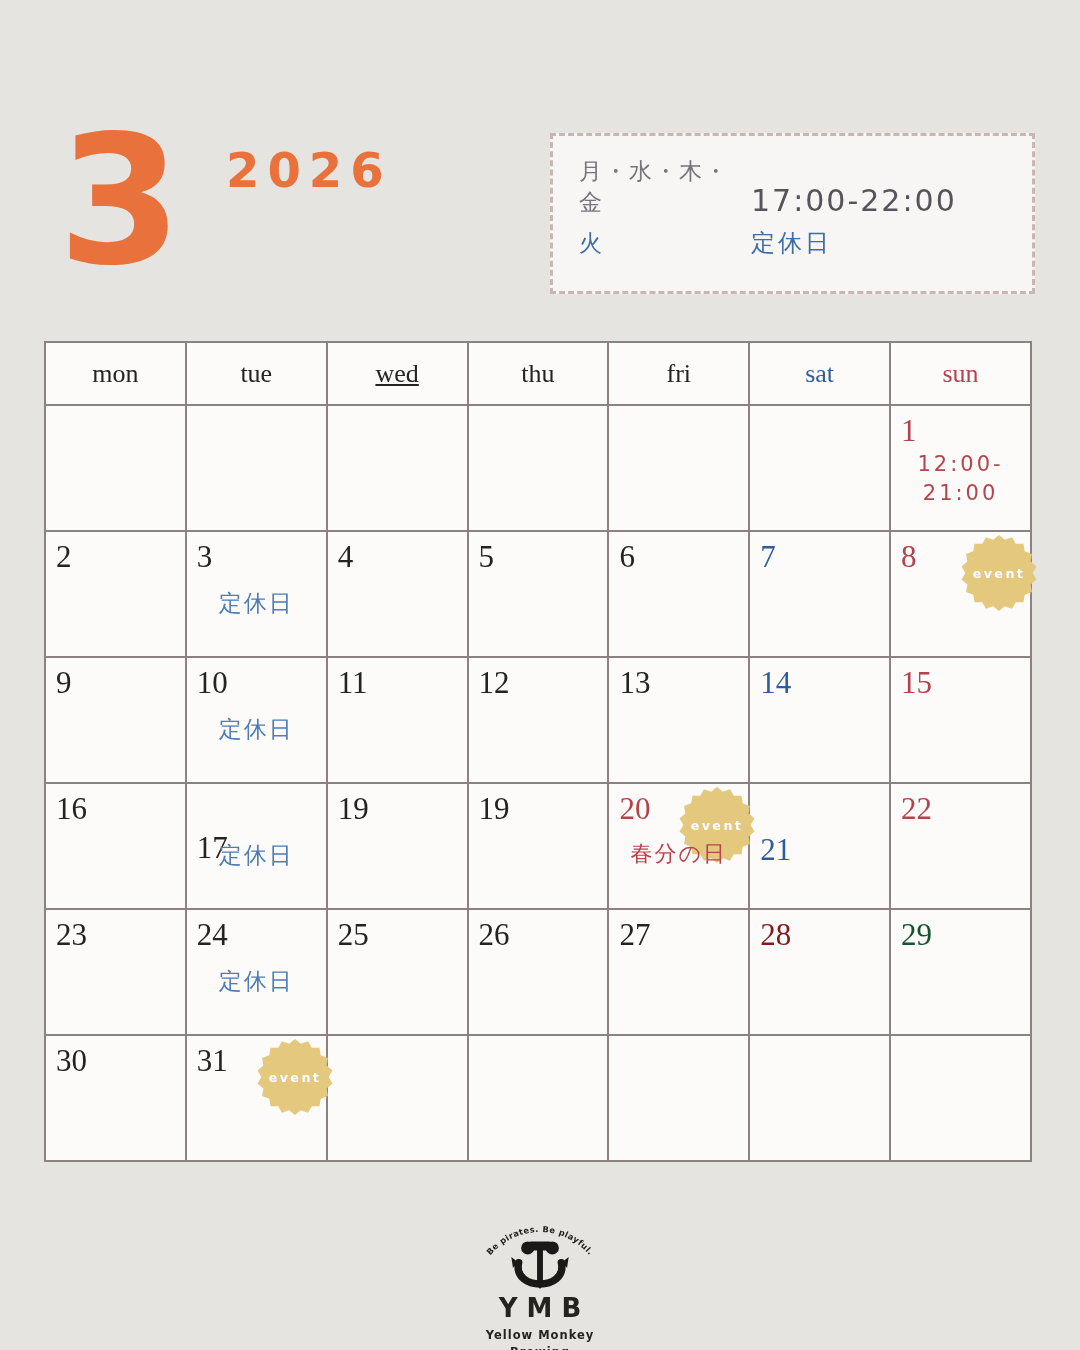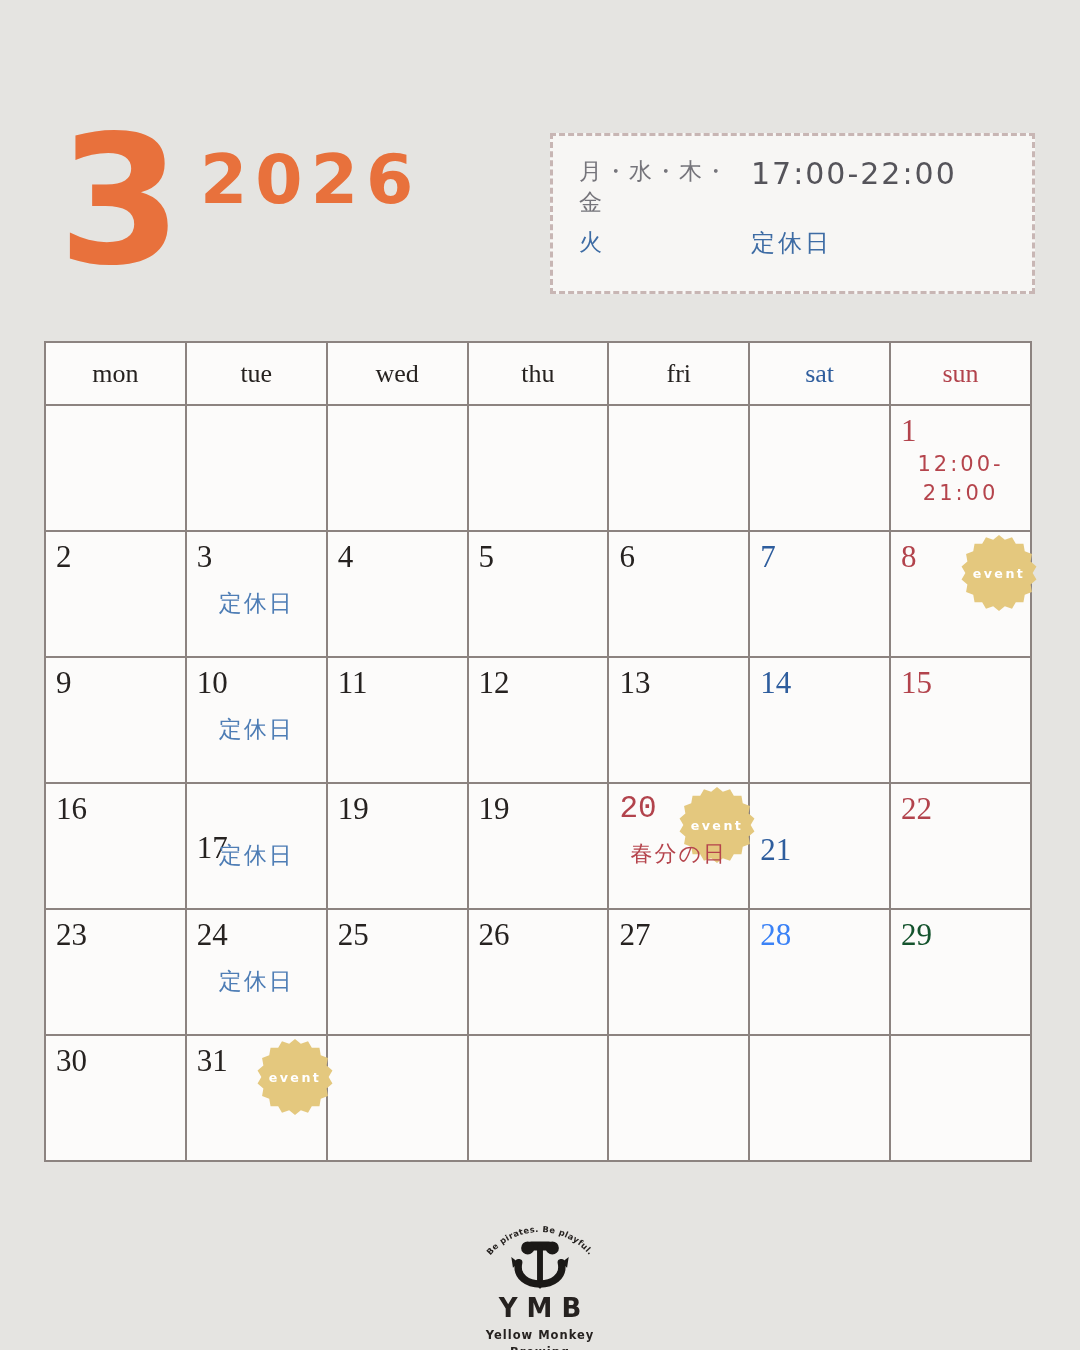--- a/index.html
+++ b/index.html
@@ -8,34 +8,34 @@
     position:relative;width:1080px;height:1350px;overflow:hidden;
     background:#e5e4e1;
     font-family:"DejaVu Sans",sans-serif;
   }
   
   .month-num{
     position:absolute;left:58px;top:112px;
     font-size:178px;line-height:1;font-weight:bold;color:#e8713c;
   }
   .year{
-    position:absolute;left:200px;top:146px;
-    font-size:68px;font-weight:bold;color:#e8713c;letter-spacing:8px;line-height:1;
+    position:absolute;left:226px;top:146px;
+    font-size:48px;font-weight:bold;color:#e8713c;letter-spacing:8px;line-height:1;
   }
   .month-name{
     position:absolute;left:213px;top:212px;
     font-size:52px;font-weight:bold;color:#e8713c;letter-spacing:3px;line-height:1;
   }
   
   .hours-box{
     position:absolute;left:550px;top:133px;width:485px;height:161px;
     box-sizing:border-box;background:#f7f6f4;border:3px dashed #c8b6b4;
     padding:20px 0 0 26px;
   }
-  .hrow{display:flex;align-items:flex-start;margin-bottom:9px;}
+  .hrow{display:flex;align-items:flex-end;margin-bottom:9px;}
   .hlabel{width:172px;font-size:23px;letter-spacing:2px;flex:none;}
   .hvalue{font-size:30px;letter-spacing:2px;}
   .row-gray .hlabel{color:#76757b}
   .row-gray .hvalue{color:#55545a}
   .row-red .hlabel,.row-red .hvalue{color:#bc4b4f}
   .row-blue .hlabel,.row-blue .hvalue{color:#3e6ca4}
   .row-blue .hvalue{font-size:24px;letter-spacing:3px;}
   
   table.calendar{
     position:absolute;left:44px;top:341px;width:988px;
@@ -95,21 +95,21 @@
       <div class="hlabel">火</div>
       <div class="hvalue">定休日</div>
     </div>
   </div>
 
   <table class="calendar">
     <thead>
       <tr>
           <th style="color: rgb(38, 34, 32); margin-left: 12px;">mon</th>
           <th style="color: rgb(38, 34, 32);">tue</th>
-          <th style="color: rgb(38, 34, 32);">wed</th>
+          <th style="color: rgb(38, 34, 32); text-decoration: underline;">wed</th>
           <th style="color: rgb(38, 34, 32);">thu</th>
           <th style="color: rgb(38, 34, 32);">fri</th>
           <th style="color: rgb(46, 93, 157);">sat</th>
           <th style="color: rgb(178, 67, 76);">sun</th>
         </tr>
     </thead>
     <tbody>
         <tr>
           <td></td>
           <td></td>
@@ -138,34 +138,34 @@
           <td><span class="day" style="color: rgb(38, 34, 32);">12</span></td>
           <td><span class="day" style="color: rgb(38, 34, 32);">13</span></td>
           <td><span class="day" style="color: rgb(46, 93, 157);">14</span></td>
           <td><span class="day" style="color: rgb(178, 67, 76);">15</span></td>
         </tr>
         <tr>
           <td><span class="day" style="color: rgb(38, 34, 32);">16</span></td>
           <td><span class="day" style="color: rgb(38, 34, 32); margin-top: 39px;">17</span><div class="note" style="color: rgb(78, 125, 181);">定休日</div></td>
           <td><span class="day" style="color: rgb(38, 34, 32);">19</span></td>
           <td><span class="day" style="color: rgb(38, 34, 32);">19</span></td>
-          <td><span class="day" style="color: rgb(178, 67, 76); font-family: Liberation Mono, monospace;">20</span><div class="badge"><svg viewBox="0 0 80 80" width="78" height="78">
+          <td><span class="day" style="color: rgb(178, 67, 76);">20</span><div class="badge"><svg viewBox="0 0 80 80" width="78" height="78">
                 <polygon points="40.00,1.00 45.99,6.02 53.34,3.35 57.25,10.12 65.07,10.12 66.43,17.82 73.77,20.50 72.42,28.20 78.41,33.23 74.50,40.00 78.41,46.77 72.42,51.80 73.77,59.50 66.43,62.18 65.07,69.88 57.25,69.88 53.34,76.65 45.99,73.98 40.00,79.00 34.01,73.98 26.66,76.65 22.75,69.88 14.93,69.88 13.57,62.18 6.23,59.50 7.58,51.80 1.59,46.77 5.50,40.00 1.59,33.23 7.58,28.20 6.23,20.50 13.57,17.82 14.93,10.12 22.75,10.12 26.66,3.35 34.01,6.02" fill="#e4c87e"></polygon>
                 <text x="40" y="45" text-anchor="middle" font-size="13" font-weight="bold" letter-spacing="2.5" fill="#ffffff" font-family="DejaVu Sans, sans-serif">event</text>
               </svg></div><div class="note holiday" style="color: rgb(181, 68, 76);">春分の日</div></td>
           <td><span class="day" style="color: rgb(46, 93, 157); margin-top: 41px;">21</span></td>
           <td><span class="day" style="color: rgb(178, 67, 76);">22</span></td>
         </tr>
         <tr>
           <td><span class="day" style="color: rgb(38, 34, 32);">23</span></td>
           <td><span class="day" style="color: rgb(38, 34, 32);">24</span><div class="note" style="color: rgb(78, 125, 181);">定休日</div></td>
           <td><span class="day" style="color: rgb(38, 34, 32);">25</span></td>
           <td><span class="day" style="color: rgb(38, 34, 32);">26</span></td>
           <td><span class="day" style="color: rgb(38, 34, 32);">27</span></td>
-          <td><span class="day" style="color: #3b82f6;">28</span></td>
+          <td><span class="day" style="color: #7f1d1d;">28</span></td>
           <td><span class="day" style="color: #14532d; text-align: right;">29</span></td>
         </tr>
         <tr>
           <td><span class="day" style="color: rgb(38, 34, 32);">30</span></td>
           <td><span class="day" style="color: rgb(38, 34, 32);">31</span><div class="badge"><svg viewBox="0 0 80 80" width="78" height="78">
                 <polygon points="40.00,1.00 45.99,6.02 53.34,3.35 57.25,10.12 65.07,10.12 66.43,17.82 73.77,20.50 72.42,28.20 78.41,33.23 74.50,40.00 78.41,46.77 72.42,51.80 73.77,59.50 66.43,62.18 65.07,69.88 57.25,69.88 53.34,76.65 45.99,73.98 40.00,79.00 34.01,73.98 26.66,76.65 22.75,69.88 14.93,69.88 13.57,62.18 6.23,59.50 7.58,51.80 1.59,46.77 5.50,40.00 1.59,33.23 7.58,28.20 6.23,20.50 13.57,17.82 14.93,10.12 22.75,10.12 26.66,3.35 34.01,6.02" fill="#e4c87e"></polygon>
                 <text x="40" y="45" text-anchor="middle" font-size="13" font-weight="bold" letter-spacing="2.5" fill="#ffffff" font-family="DejaVu Sans, sans-serif">event</text>
               </svg></div></td>
           <td></td>
           <td></td>

